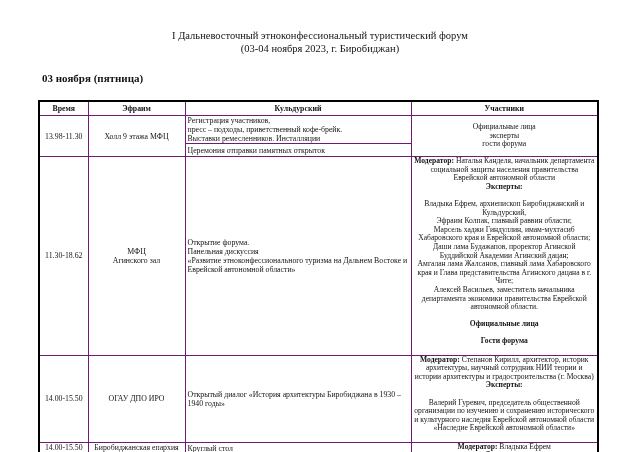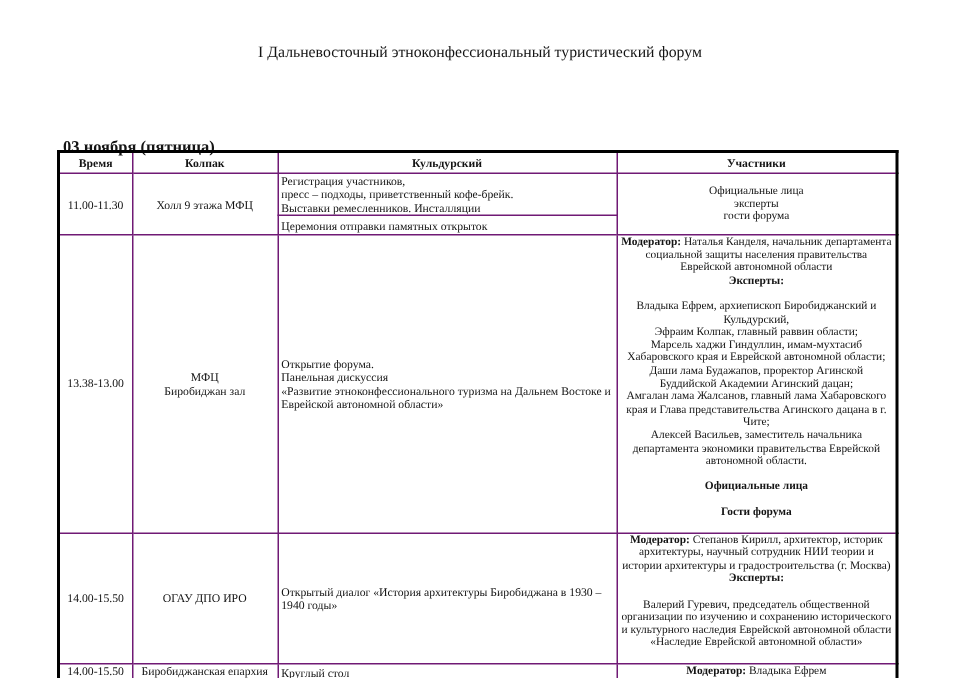--- a/index.html
+++ b/index.html
@@ -11,21 +11,21 @@
     position:relative;
     overflow:hidden;
   }
   .page{position:absolute;left:0;top:0;width:640px;height:452px;background:#fff;padding-left:24px;}
   .title-block{
     position:absolute;left:0;top:30px;width:640px;
     text-align:center;
     font-size:10.5px;line-height:12.6px;
   }
   .day-heading{
-    position:absolute;left:42px;top:92px;
+    position:absolute;left:42px;top:72px;
     font-size:11px;font-weight:bold;
   }
   .tbl-wrap{position:absolute;left:38px;top:100px;}
   table.schedule{
     border-collapse:collapse;
     table-layout:fixed;
     width:559px;
     border:2px solid #000;
     font-size:7.8px;
     line-height:9px;
@@ -58,60 +58,61 @@
   tr.r4 td.evt{padding-top:1px;}
   .pre{white-space:pre-line;}
 </style>
 </head>
 <body>
 
 <div class="page">
 
   <div class="title-block">
     <div>I Дальневосточный этноконфессиональный туристический форум</div>
+    <div>(03-04 ноября 2023, г. Биробиджан)</div>
   </div>
 
   <div class="day-heading">03 ноября (пятница)</div>
 
   <div class="tbl-wrap">
     <table class="schedule">
       <colgroup>
         <col style="width:49px">
         <col style="width:97px">
         <col style="width:226px">
         <col style="width:187px">
       </colgroup>
       <thead>
         <tr>
           <th>Время</th>
-          <th>Колпак</th>
+          <th>Эфраим</th>
           <th>Кульдурский</th>
           <th>Участники</th>
         </tr>
       </thead>
       <tbody>
 
         <tr class="r1a">
-          <td class="c" rowspan="2">11.00-11.30</td>
+          <td class="c" rowspan="2">13.98-11.30</td>
           <td class="c" rowspan="2">Холл 9 этажа МФЦ</td>
           <td class="evt">Регистрация участников,
 пресс – подходы, приветственный кофе-брейк.
 Выставки ремесленников. Инсталляции</td>
           <td class="part" rowspan="2">Официальные лица
 эксперты
 гости форума</td>
         </tr>
         <tr class="r1b">
           <td class="evt">Церемония отправки памятных открыток</td>
         </tr>
 
         <tr class="r2">
-          <td class="c">13.38-13.00</td>
+          <td class="c">11.30-18.62</td>
           <td class="c pre">МФЦ
-Биробиджан зал</td>
+Агинского зал</td>
           <td class="evt">Открытие форума.
 Панельная дискуссия
 «Развитие этноконфессионального туризма на Дальнем Востоке и Еврейской автономной области»</td>
           <td class="part"><b>Модератор:</b><span class="seg"> Наталья Канделя, начальник департамента социальной защиты населения правительства Еврейской автономной области</span>
             <div><b>Эксперты:</b></div>
             <div class="seg">Владыка Ефрем, архиепископ Биробиджанский и Кульдурский,
 Эфраим Колпак, главный раввин области;
 Марсель хаджи Гиндуллин, имам-мухтасиб Хабаровского края и Еврейской автономной области;
 Даши лама Будажапов, проректор Агинской Буддийской Академии Агинский дацан;
 Амгалан лама Жалсанов, главный лама Хабаровского края и Глава представительства Агинского дацана в г. Чите;

